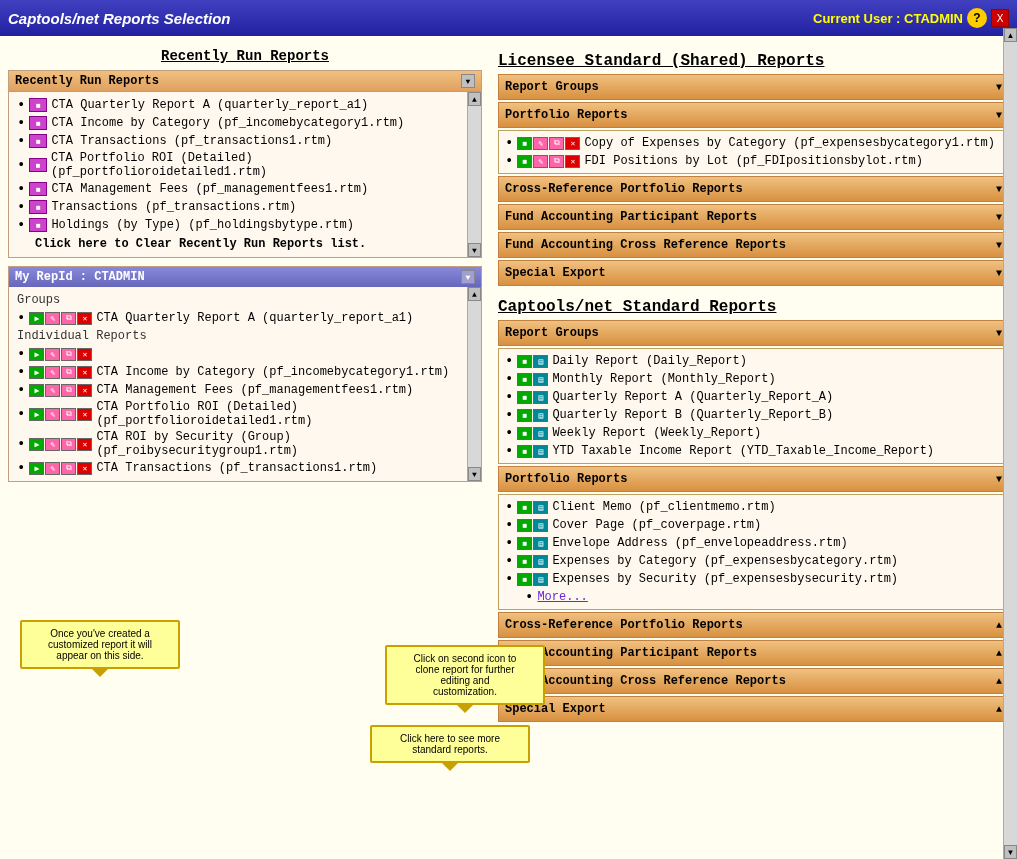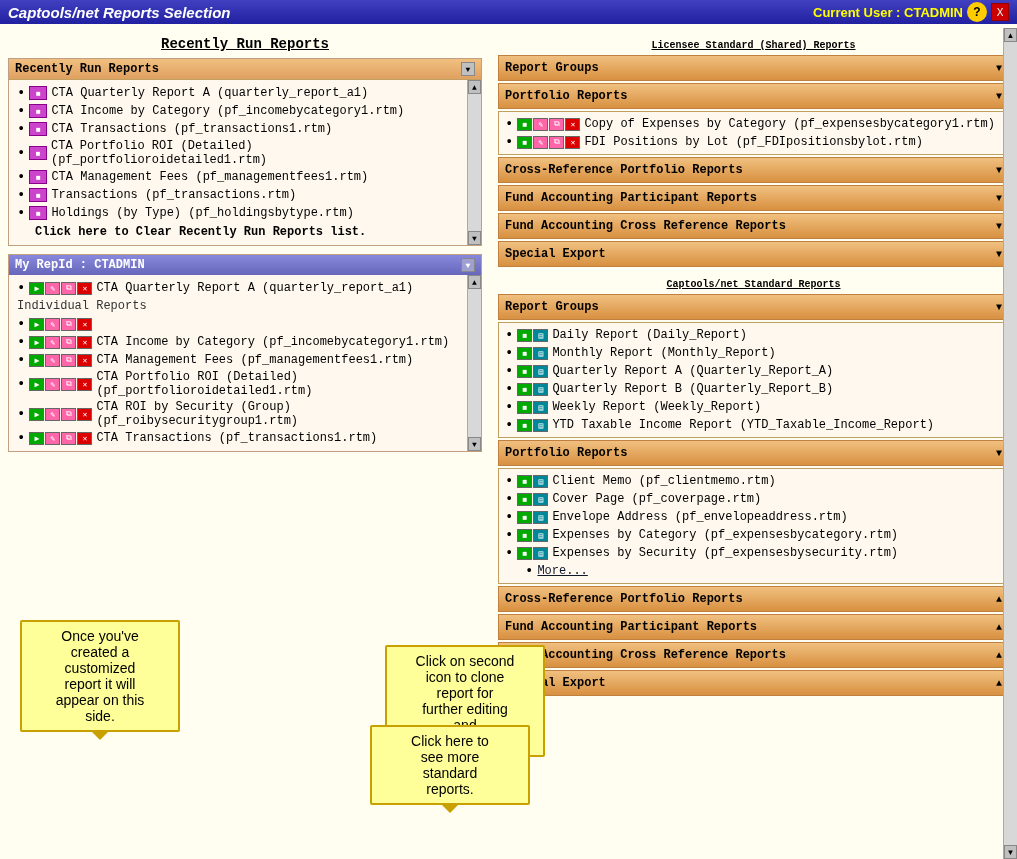--- a/index.html
+++ b/index.html
@@ -13,21 +13,21 @@
     }
 
     
     .header {
       background: linear-gradient(to bottom, #4040c0, #2020a0);
       color: white;
       display: flex;
       justify-content: space-between;
       align-items: center;
       padding: 4px 8px;
-      height: 24px;
+      height: 36px;
     }
     .header-title {
       font-weight: bold;
       font-style: italic;
       font-size: 15px;
       color: white;
     }
     .header-right {
       display: flex;
       align-items: center;
@@ -187,22 +187,22 @@
       border: 1px solid #c08040;
       margin-bottom: 2px;
       cursor: pointer;
     }
 
     
     .tooltip-box {
       position: absolute;
       background: #ffff99;
       border: 2px solid #c8a000;
-      padding: 6px 28px;
-      font-size: 14px;
+      padding: 6px 22px;
+      font-size: 10px;
       text-align: center;
       max-width: 160px;
       z-index: 100;
       border-radius: 2px;
     }
     .tooltip-box::after {
       content: "";
       position: absolute;
       border: 8px solid transparent;
       border-top-color: #c8a000;
@@ -220,22 +220,22 @@
       display: flex;
       align-items: center;
       justify-content: center;
       font-size: 8px;
       cursor: pointer;
       flex-shrink: 0;
     }
 
     
     .right-section-title {
-      text-align: center;
-      font-size: 10px;
+      text-align: left;
+      font-size: 16px;
       font-weight: bold;
       text-decoration: underline;
       margin: 8px 0 4px 0;
     }
 
     
     .tooltip1 {
       position: absolute;
       left: 20px;
       top: 620px;
@@ -375,20 +375,21 @@
 
 
       <div class="panel-box">
         <div class="my-repid-header">
           <span>My RepId : CTADMIN</span>
           <div class="scroll-btn" style="background:#a0a0d0; color:white;">▼</div>
         </div>
         <div style="display:flex;">
           <div class="panel-body" style="flex:1;">
 
+            <div class="groups-label" style="padding: 2px 0;">Groups</div>
             <ul class="report-list">
               <li>
                 <div class="icon-set">
                   <div class="act-icon icon-green">▶</div>
                   <div class="act-icon icon-pink">✎</div>
                   <div class="act-icon icon-pink">⧉</div>
                   <div class="act-icon icon-red">✕</div>
                 </div>
                 <span>CTA Quarterly Report A (quarterly_report_a1)</span>
               </li>
@@ -605,21 +606,21 @@
             <span>Expenses by Category (pf_expensesbycategory.rtm)</span>
           </li>
           <li>
             <div class="icon-set">
               <div class="act-icon icon-green">■</div>
               <div class="act-icon icon-teal">▤</div>
             </div>
             <span>Expenses by Security (pf_expensesbysecurity.rtm)</span>
           </li>
           <li style="padding-left:20px;">
-            <span style="color:#0f172a; text-decoration:underline; cursor:pointer;">More...</span>
+            <span style="color:#6d28d9; text-decoration:underline; cursor:pointer;">More...</span>
           </li>
         </ul>
       </div>
 
       <div class="collapsible-header">
         <span>Cross-Reference Portfolio Reports</span>
         <span class="collapse-arr">▲</span>
       </div>
 
       <div class="collapsible-header">

